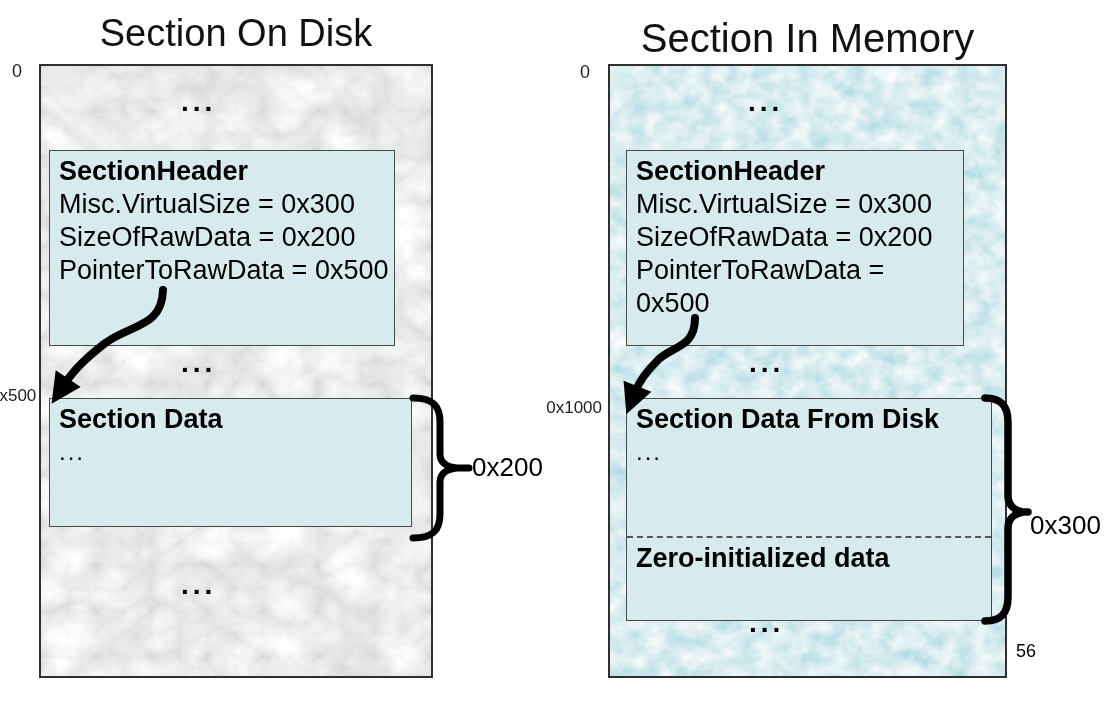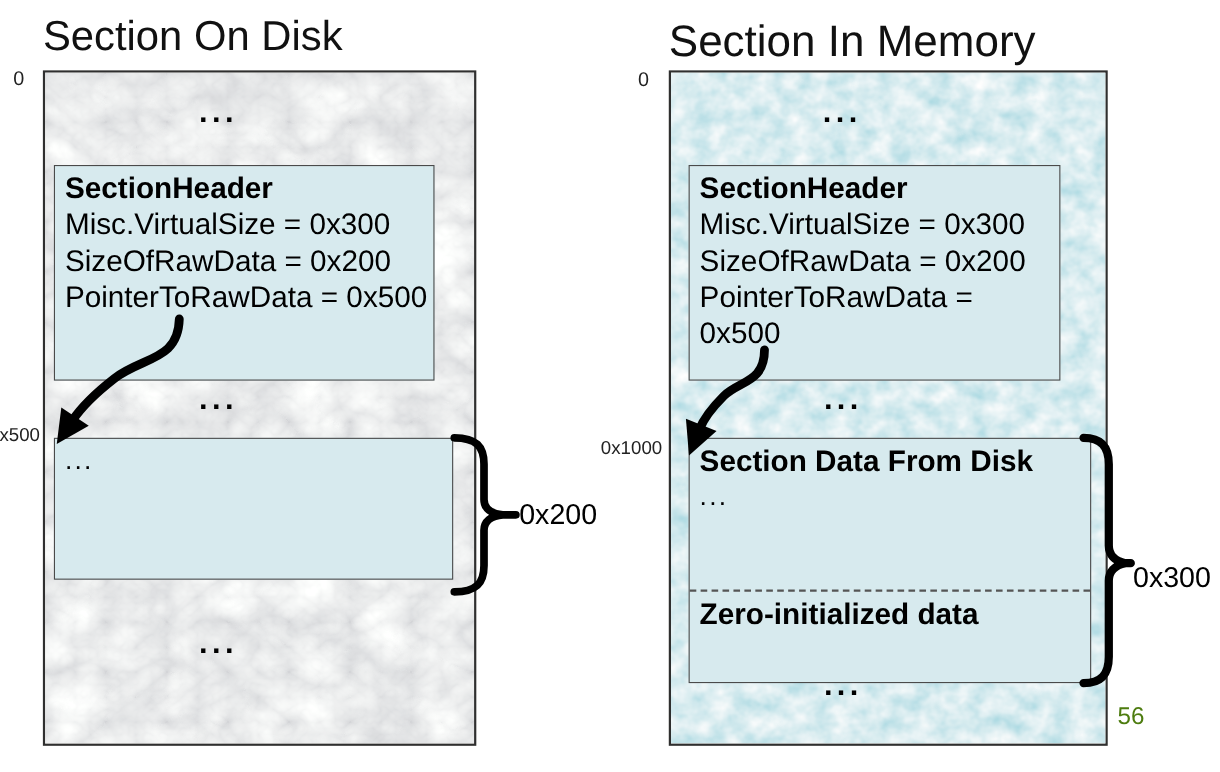--- a/index.html
+++ b/index.html
@@ -1,30 +1,30 @@
 <!DOCTYPE html>
 <html><head>
 <meta charset="utf-8">
 <style>
   html,body{margin:0;padding:0;background:#fff;}
   #stage{position:relative;width:1109px;height:702px;overflow:hidden;background:#fff;
          font-family:"Liberation Sans","DejaVu Sans",sans-serif;color:#000;}
   .panel{position:absolute;left:0;top:0;width:0;height:0;overflow:visible;}
-  .ptitle{position:absolute;font-size:38px;line-height:1.1;color:#111;white-space:nowrap;}
+  .ptitle{position:absolute;text-align:center;font-size:38px;line-height:1.1;color:#111;white-space:nowrap;}
   .outerbox{position:absolute;border:2px solid #2f2f2f;overflow:hidden;background:#eceae6;}
   .outerbox svg{position:absolute;left:0;top:0;display:block;}
   .innerbox{position:absolute;background:#d7eaee;border:1.5px solid #4a4a4a;z-index:2;
             font-size:27px;line-height:33px;padding:4px 0 11px 9px;box-sizing:border-box;}
   .innerbox .bt{font-weight:bold;}
   .dots{position:absolute;font-weight:bold;font-size:28px;line-height:28px;letter-spacing:4px;z-index:2;white-space:nowrap;}
   .inner-dots{font-weight:normal;font-size:24px;letter-spacing:2px;line-height:26px;margin-top:3px;}
   .offlabel{position:absolute;font-size:17px;line-height:17px;text-align:right;z-index:3;white-space:nowrap;color:#222;}
   .origin{font-size:18px;line-height:18px;}
   .sizelabel{position:absolute;font-size:26px;line-height:27px;z-index:3;white-space:nowrap;}
-  .slideno{position:absolute;font-size:22px;line-height:22px;color:#4d7c0f;z-index:3;}
+  .slideno{position:absolute;font-size:18px;line-height:22px;color:#000000;z-index:3;}
   .overlay{position:absolute;z-index:3;overflow:visible;}
   .divider{position:absolute;left:0;right:0;border-top:2px dashed #555;}
   .zerolabel{position:absolute;left:9px;top:144px;font-weight:bold;font-size:27px;line-height:30px;white-space:nowrap;}
 </style>
 </head>
 <body>
 
 <div id="stage">
 
   <svg width="0" height="0" style="position:absolute" aria-hidden="true">
@@ -74,20 +74,21 @@
       <div>Misc.VirtualSize = 0x300</div>
       <div>SizeOfRawData = 0x200</div>
       <div>PointerToRawData = 0x500</div>
     </div>
 
     <span class="dots" style="left:181px;top:349px;">...</span>
 
     <span class="offlabel" style="left:-10px;top:387px;width:44px;">0x500</span>
 
     <div class="innerbox" style="left:49px;top:398px;width:363px;height:129px;">
+      <div class="bt">Section Data</div>
       <div class="inner-dots">...</div>
     </div>
 
     <svg class="overlay" style="left:42px;top:282px;" width="135" height="122">
       <path d="M121,8 C120,46 88,42 62,62 C44,76 32,88 24,100" fill="none" stroke="#000" stroke-width="8" stroke-linecap="round" marker-end="url(#ah)"></path>
     </svg>
 
     <svg class="overlay" style="left:406px;top:390px;" width="70" height="156">
       <path d="M7,8 C27,8 34,16 34,32 L34,64 C34,72 40,77 51,78 L63,78 M51,78 C40,79 34,84 34,92 L34,124 C34,140 27,148 7,148" fill="none" stroke="#000" stroke-width="7" stroke-linecap="round" stroke-linejoin="round"></path>
     </svg>

